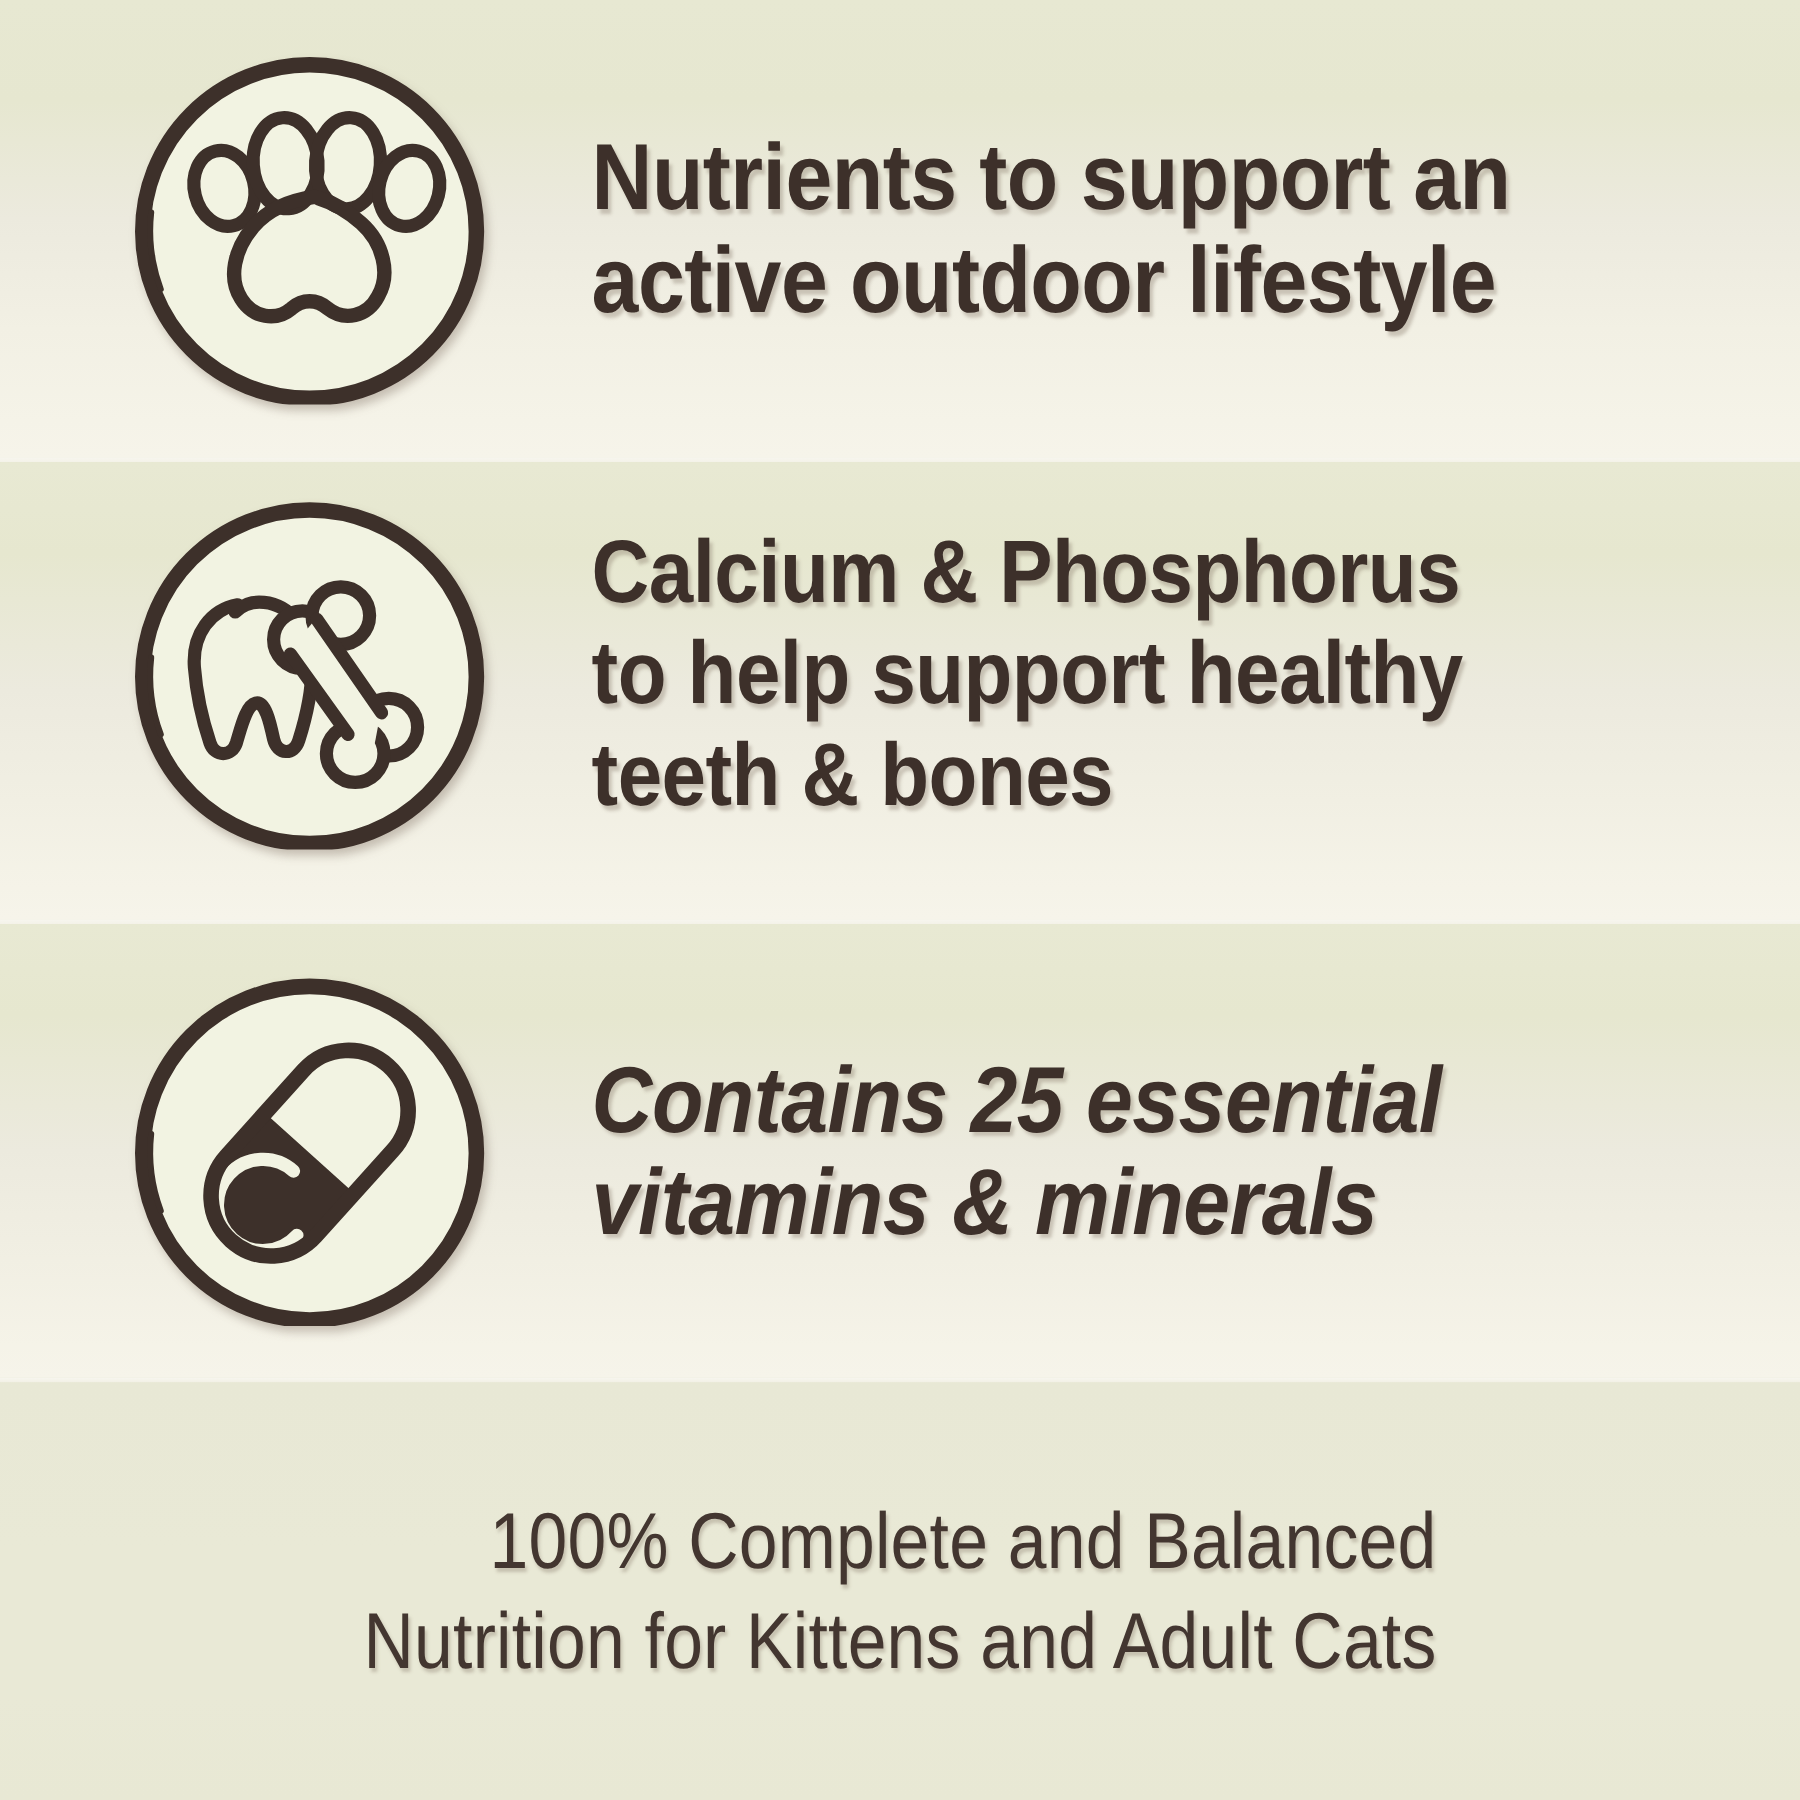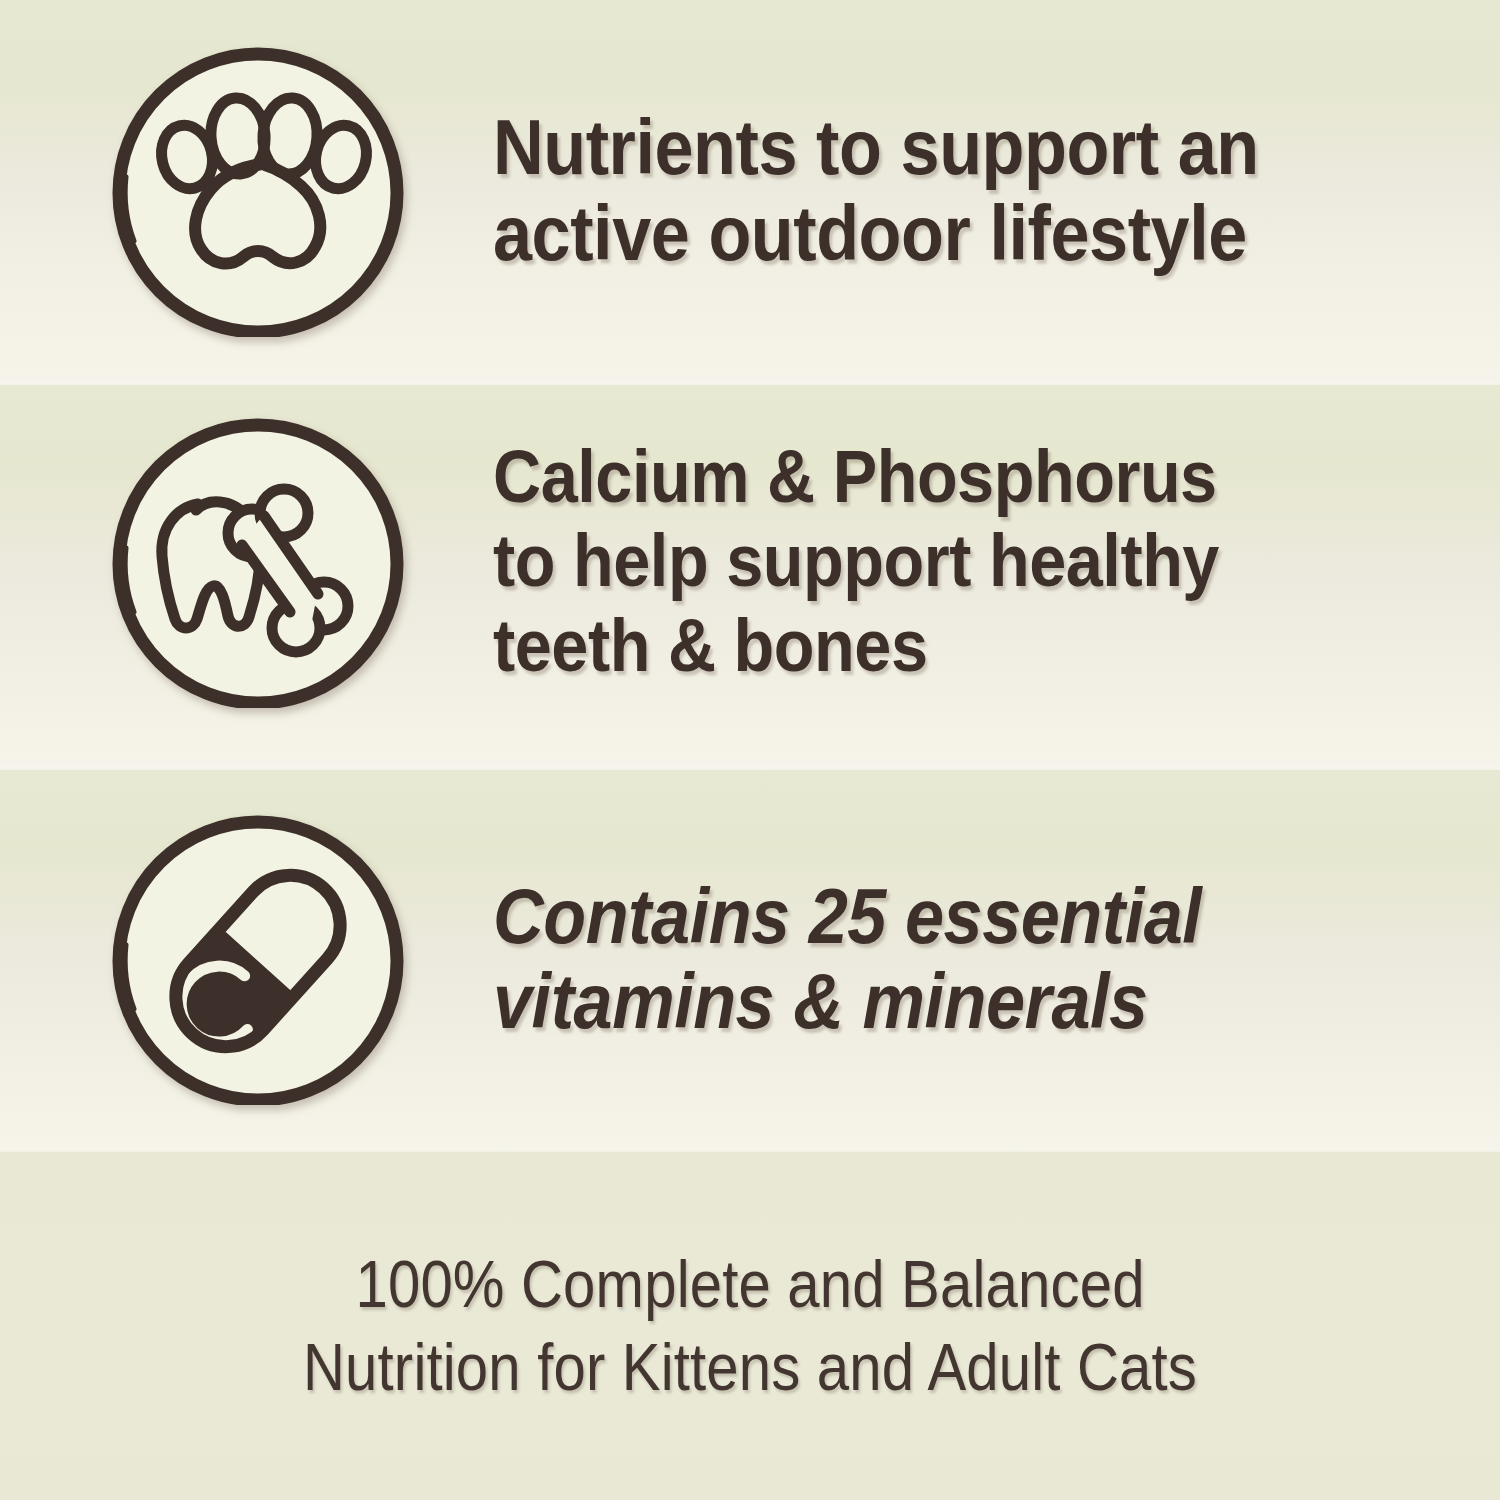--- a/index.html
+++ b/index.html
@@ -101,21 +101,21 @@
   
   .footer {
     position: absolute;
     top: 1152px;
     left: 0;
     width: 1500px;
     height: 348px;
     display: flex;
     align-items: center;
     justify-content: center;
-    text-align: center;
+    text-align: right;
   }
   .footer-text {
     margin: 0;
     color: #433630;
     font-family: "Liberation Sans Narrow", "Liberation Sans", sans-serif;
     font-weight: normal;
     font-size: 66px;
     line-height: 1.26;
     letter-spacing: 0.2px;
     transform: scaleX(0.88);

